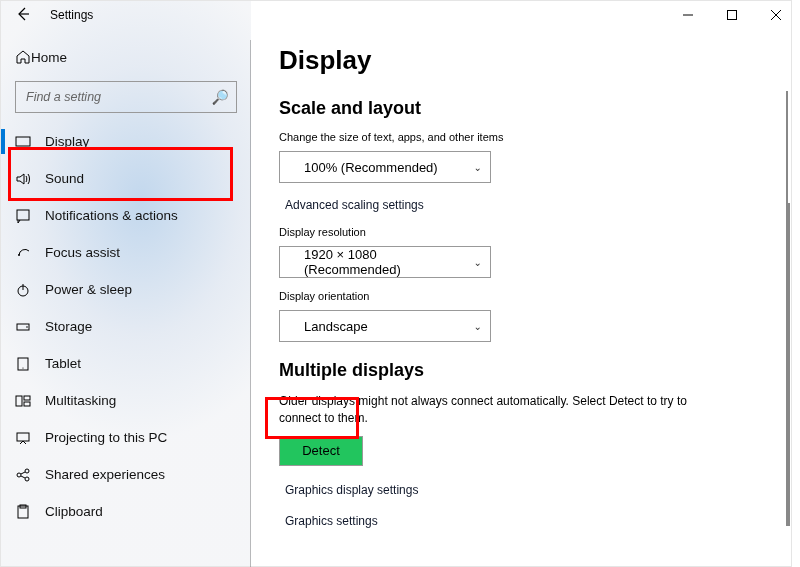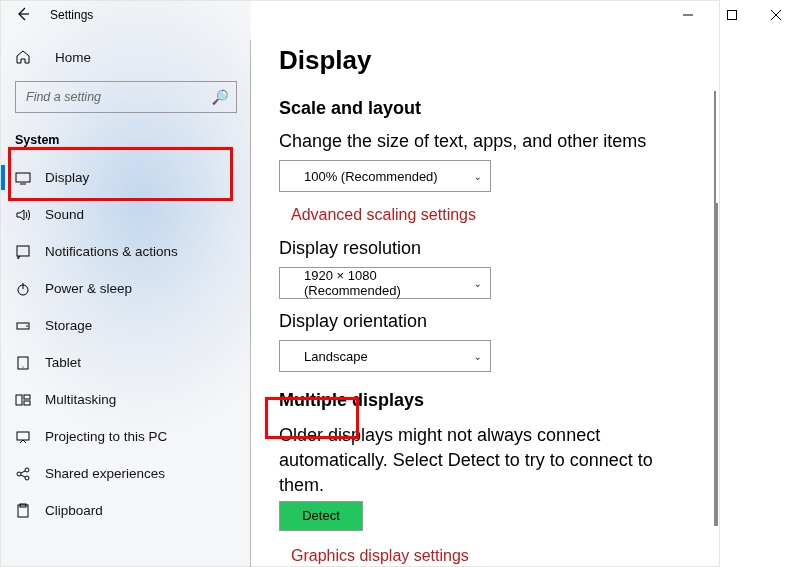--- a/index.html
+++ b/index.html
@@ -1,47 +1,47 @@
 <!DOCTYPE html>
 <html><head>
 <meta charset="utf-8">
 <style>
   * { box-sizing: border-box; margin: 0; padding: 0; font-family: "Segoe UI", Arial, sans-serif; }
   body { width: 800px; height: 567px; overflow: hidden; background: #fff; position: relative; }
-  .window { width: 720px; height: 567px; display: flex; flex-direction: column; border: 1px solid #e5e5e5; }
+  .window { width: 792px; height: 567px; display: flex; flex-direction: column; border: 1px solid #e5e5e5; }
   .titlebar { height: 30px; display: flex; align-items: center; justify-content: space-between; padding: 0 2px 0 12px; background: transparent; position: absolute; top: 0; left: 0; right: 0; z-index: 10; }
   .titlebar-left { display: flex; align-items: center; gap: 16px; }
   .back-arrow { font-size: 14px; cursor: pointer; padding: 4px; color: #333; }
   .title { font-size: 12px; color: #000; }
   .winctrl { display: flex; }
   .winbtn { width: 44px; height: 28px; display: flex; align-items: center; justify-content: center; cursor: pointer; }
   .winbtn svg { stroke: #000; }
   .app-body { display: flex; height: 100%; width: 100%; }
   .sidebar { width: 250px; height: 100%; padding-top: 40px; background: radial-gradient(ellipse 220px 300px at 140px 200px, rgba(160,195,230,0.6) 0%, rgba(200,215,235,0.35) 45%, rgba(245,247,250,0.1) 80%), #f5f6f8; border-right: 0; overflow: hidden; position: relative; }
-  .home-row { display: flex; align-items: center; padding: 8px 14px 12px 14px; gap: 24px; cursor: pointer; }
+  .home-row { display: flex; align-items: center; padding: 8px 14px 12px 14px; gap: 0; cursor: pointer; }
   .home-label { font-size: 13.5px; color: #111; }
   .search-wrap { margin: 4px 14px 10px 14px; }
   .search { width: 100%; height: 32px; border: 1px solid #999; padding: 0 30px 0 10px; font-size: 12.5px; color: #666; background: transparent; font-style: italic; }
   .search::placeholder { color: #666; font-style: italic; }
   .search-cont { position: relative; }
   .search-icon { position: absolute; right: 8px; top: 50%; transform: translateY(-50%); font-size: 14px; color: #666; pointer-events: none; }
   .category { padding: 10px 14px 6px 14px; font-size: 12.5px; font-weight: 600; color: #000; }
   .nav { list-style: none; margin-top: 6px; }
   .nav-item { display: flex; align-items: center; gap: 14px; padding: 0 14px; height: 37px; font-size: 13.5px; color: #111; cursor: pointer; position: relative; }
   .nav-item.active::before { content: ""; position: absolute; left: 0; top: 6px; bottom: 6px; width: 4px; background: #0078d7; }
   .icon { width: 16px; height: 16px; display: inline-flex; align-items: center; justify-content: center; flex-shrink: 0; }
   .content { flex: 1; height: 100%; overflow: hidden; padding: 44px 28px 0 28px; position: relative; }
   .content h1 { font-size: 26px; font-weight: 600; margin-bottom: 22px; color: #000; }
   .content h2 { font-size: 18px; font-weight: 600; margin: 18px 0 12px 0; color: #000; }
   .content h2.first { margin-top: 6px; }
-  .label { font-size: 18px; color: #000; margin-bottom: 8px; }
+  .label { font-size: 11px; color: #000; margin-bottom: 8px; }
   .select { width: 212px; height: 32px; border: 1px solid #999; display: flex; align-items: center; justify-content: space-between; padding: 0 8px 0 24px; font-size: 13px; color: #000; cursor: pointer; background: #fff; margin-bottom: 12px; }
   .chevron { font-size: 10px; color: #333; }
-  .link { color: #b91c1c; font-size: 16px; cursor: pointer; margin: 2px 0 14px 12px; display: inline-block; }
-  .desc { font-size: 18px; color: #000; line-height: 1.4; max-width: 420px; margin-bottom: 2px; }
+  .link { color: #0f172a; font-size: 12px; cursor: pointer; margin: 2px 0 14px 6px; display: inline-block; }
+  .desc { font-size: 12px; color: #000; line-height: 1.4; max-width: 420px; margin-bottom: 9px; }
   .btn { width: 84px; height: 30px; border: 1px solid #999; background: #22c55e; font-size: 13px; color: #000; cursor: pointer; display: flex; align-items: center; justify-content: center; }
   .highlight-box { position: absolute; border: 3px solid #ff0000; pointer-events: none; z-index: 5; }
   .hl-display { left: 8px; top: 147px; width: 225px; height: 54px; }
   .hl-detect { left: 265px; top: 397px; width: 94px; height: 42px; }
   .scroll-edge { position: absolute; right: 3px; top: 90px; bottom: 40px; width: 2px; background: #888; }
   .scroll-edge2 { position: absolute; right: 1px; top: 202px; bottom: 40px; width: 2px; background: #888; }
   .left-divider { position: absolute; left: 250px; top: 40px; bottom: 0; width: 1px; background: rgba(0,0,0,0.25); }
   .search-mag { transform: scaleX(-1); display:inline-block; }
 </style>
 </head>
@@ -89,21 +89,20 @@
             </svg>
         </span>
         <span class="home-label">Home</span>
       </div>
       <div class="search-wrap">
         <div class="search-cont">
           <input class="search" placeholder="Find a setting" style="">
           <span class="search-icon"><span class="search-mag">🔍</span></span>
         </div>
       </div>
-      <div class="category">System</div>
       <ul class="nav">
         <li class="nav-item active">
           <span class="icon">
               <svg width="16" height="16" viewBox="0 0 16 16">
                 <rect x="1" y="3" width="14" height="9" fill="none" stroke="#000"></rect>
                 <line x1="5" y1="14" x2="11" y2="14" stroke="#000"></line>
               </svg>
             </span>
           <span>Display</span>
         </li>
@@ -117,20 +116,29 @@
           <span>Sound</span>
         </li>
         <li class="nav-item">
           <span class="icon">
               <svg width="16" height="16" viewBox="0 0 16 16">
                 <rect x="2" y="2" width="12" height="10" fill="none" stroke="#000"></rect>
                 <path d="M5 12l-2 3v-3" fill="none" stroke="#000"></path>
               </svg>
             </span>
           <span>Notifications &amp; actions</span>
+        </li>
+        <li class="nav-item">
+          <span class="icon">
+              <svg width="16" height="16" viewBox="0 0 16 16">
+                <path d="M4 10a6 6 0 0 1 10-4" fill="none" stroke="#000"></path>
+                <circle cx="4" cy="10" r="1" fill="#000"></circle>
+              </svg>
+            </span>
+          <span>Focus assist</span>
         </li>
         <li class="nav-item">
           <span class="icon">
               <svg width="16" height="16" viewBox="0 0 16 16">
                 <circle cx="8" cy="9" r="5" fill="none" stroke="#000"></circle>
                 <line x1="8" y1="2" x2="8" y2="8" stroke="#000"></line>
               </svg>
             </span>
           <span>Power &amp; sleep</span>
         </li>

